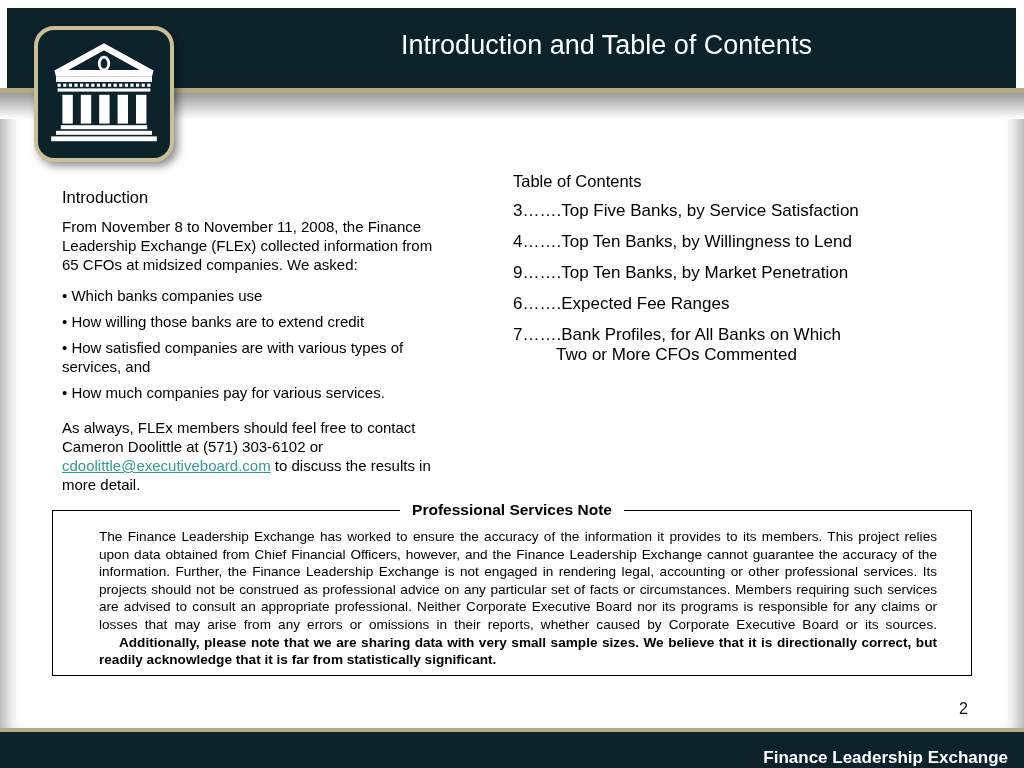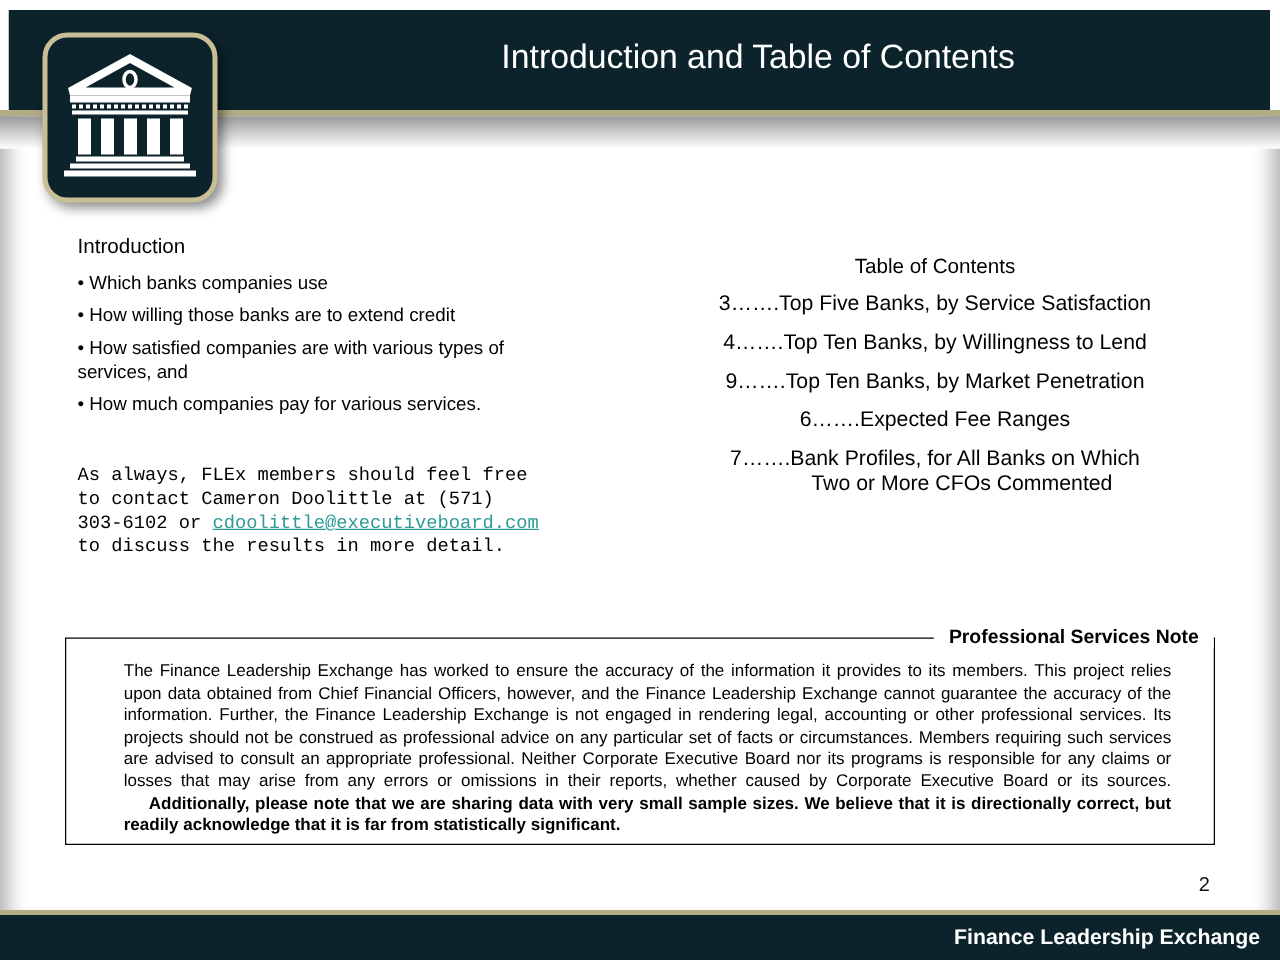--- a/index.html
+++ b/index.html
@@ -34,54 +34,54 @@
   .logo{
     position:absolute;left:34px;top:26px;width:132px;height:128px;
     background:var(--header-bg,#0c232c);
     border:4px solid var(--logo-border,#c9bf96);
     border-radius:20px;box-shadow:4px 4px 9px rgba(0,0,0,.45);
     display:flex;align-items:center;justify-content:center;z-index:5;
   }
   .logo svg{width:112px;height:108px;display:block;}
   
   .col-left{position:absolute;left:62px;top:176px;width:376px;}
-  .col-right{position:absolute;left:513px;top:192px;width:470px;text-align:center;}
+  .col-right{position:absolute;left:513px;top:160px;width:470px;}
   .section-heading{font-size:16.5px;font-weight:400;margin:12px 0 10px 0;}
   .col-left p{font-size:15px;line-height:19px;margin:0 0 12px 0;}
   .col-left p.bullet{margin:0 0 7px 0;}
-  .col-left p.contact{margin-top:38px;font-family:Liberation Mono, monospace;}
+  .col-left p.contact{margin-top:16px;}
   a.email-link{color:var(--link,#2e9b96);text-decoration:underline;}
   .toc-entry{font-size:17px;line-height:20px;margin:0 0 11px 0;}
   .toc-line2{display:block;margin-left:43px;}
   
   .note-box{
     position:absolute;left:52px;top:510px;width:918px;height:164px;
     border:1px solid #000;background:transparent;
   }
   .note-legend{
-    position:absolute;left:0;right:0;top:-10px;text-align:right;
+    position:absolute;left:0;right:0;top:-10px;text-align:center;
   }
   .note-legend span{
     display:inline-block;background:#fff;padding:0 12px;
     font-size:15.5px;font-weight:700;
   }
   .note-text{
     padding:17px 34px 0 46px;font-size:13.6px;line-height:17.6px;
     text-align:justify;
   }
   .note-text .bold-part{font-weight:700;margin-left:20px;}
   
   .page-number{
     position:absolute;right:56px;top:700px;font-size:16px;color:#111;
   }
   .footer{
     position:absolute;left:0;right:0;bottom:0;height:36px;
     background:var(--footer-bg,#0c232c);
     border-top:4px solid var(--gold,#b3ab83);
-    display:flex;align-items:center;justify-content:flex-end;padding-left:44px;
+    display:flex;align-items:flex-end;justify-content:flex-end;padding-left:44px;
   }
   .footer-brand{
     color:#fff;font-size:17px;font-weight:700;padding-right:16px;
   }
 </style>
 </head>
 <body>
 
 <div class="slide">
 
@@ -127,20 +127,21 @@
         <rect x="110" y="66" width="13" height="36"></rect>
       </g>
       <rect x="16" y="104" width="108" height="5" fill="#ffffff"></rect>
       <rect x="10" y="111" width="120" height="5" fill="#ffffff"></rect>
       <rect x="4" y="118" width="132" height="6" fill="#ffffff"></rect>
     </svg>
   </div>
 
   <div class="col-left">
     <h2 class="section-heading">Introduction</h2>
+    <p>From November 8 to November 11, 2008, the Finance Leadership Exchange (FLEx) collected information from 65 CFOs at midsized companies.  We asked:</p>
     <p class="bullet">• Which banks companies use</p>
     <p class="bullet">• How willing those banks are to extend credit</p>
     <p class="bullet">• How satisfied companies are with various types of services, and</p>
     <p class="bullet">• How much companies pay for various services.</p>
     <p class="contact"><span>As always, FLEx members should feel free to contact Cameron Doolittle at (571) 303-6102 or </span><a class="email-link" href="#">cdoolittle@executiveboard.com</a><span> to discuss the results in more detail.</span></p>
   </div>
 
   <div class="col-right">
     <h2 class="section-heading">Table of Contents</h2>
     <div class="toc-entry"><span>3…….Top Five Banks, by Service Satisfaction</span><span class="toc-line2"></span></div>

